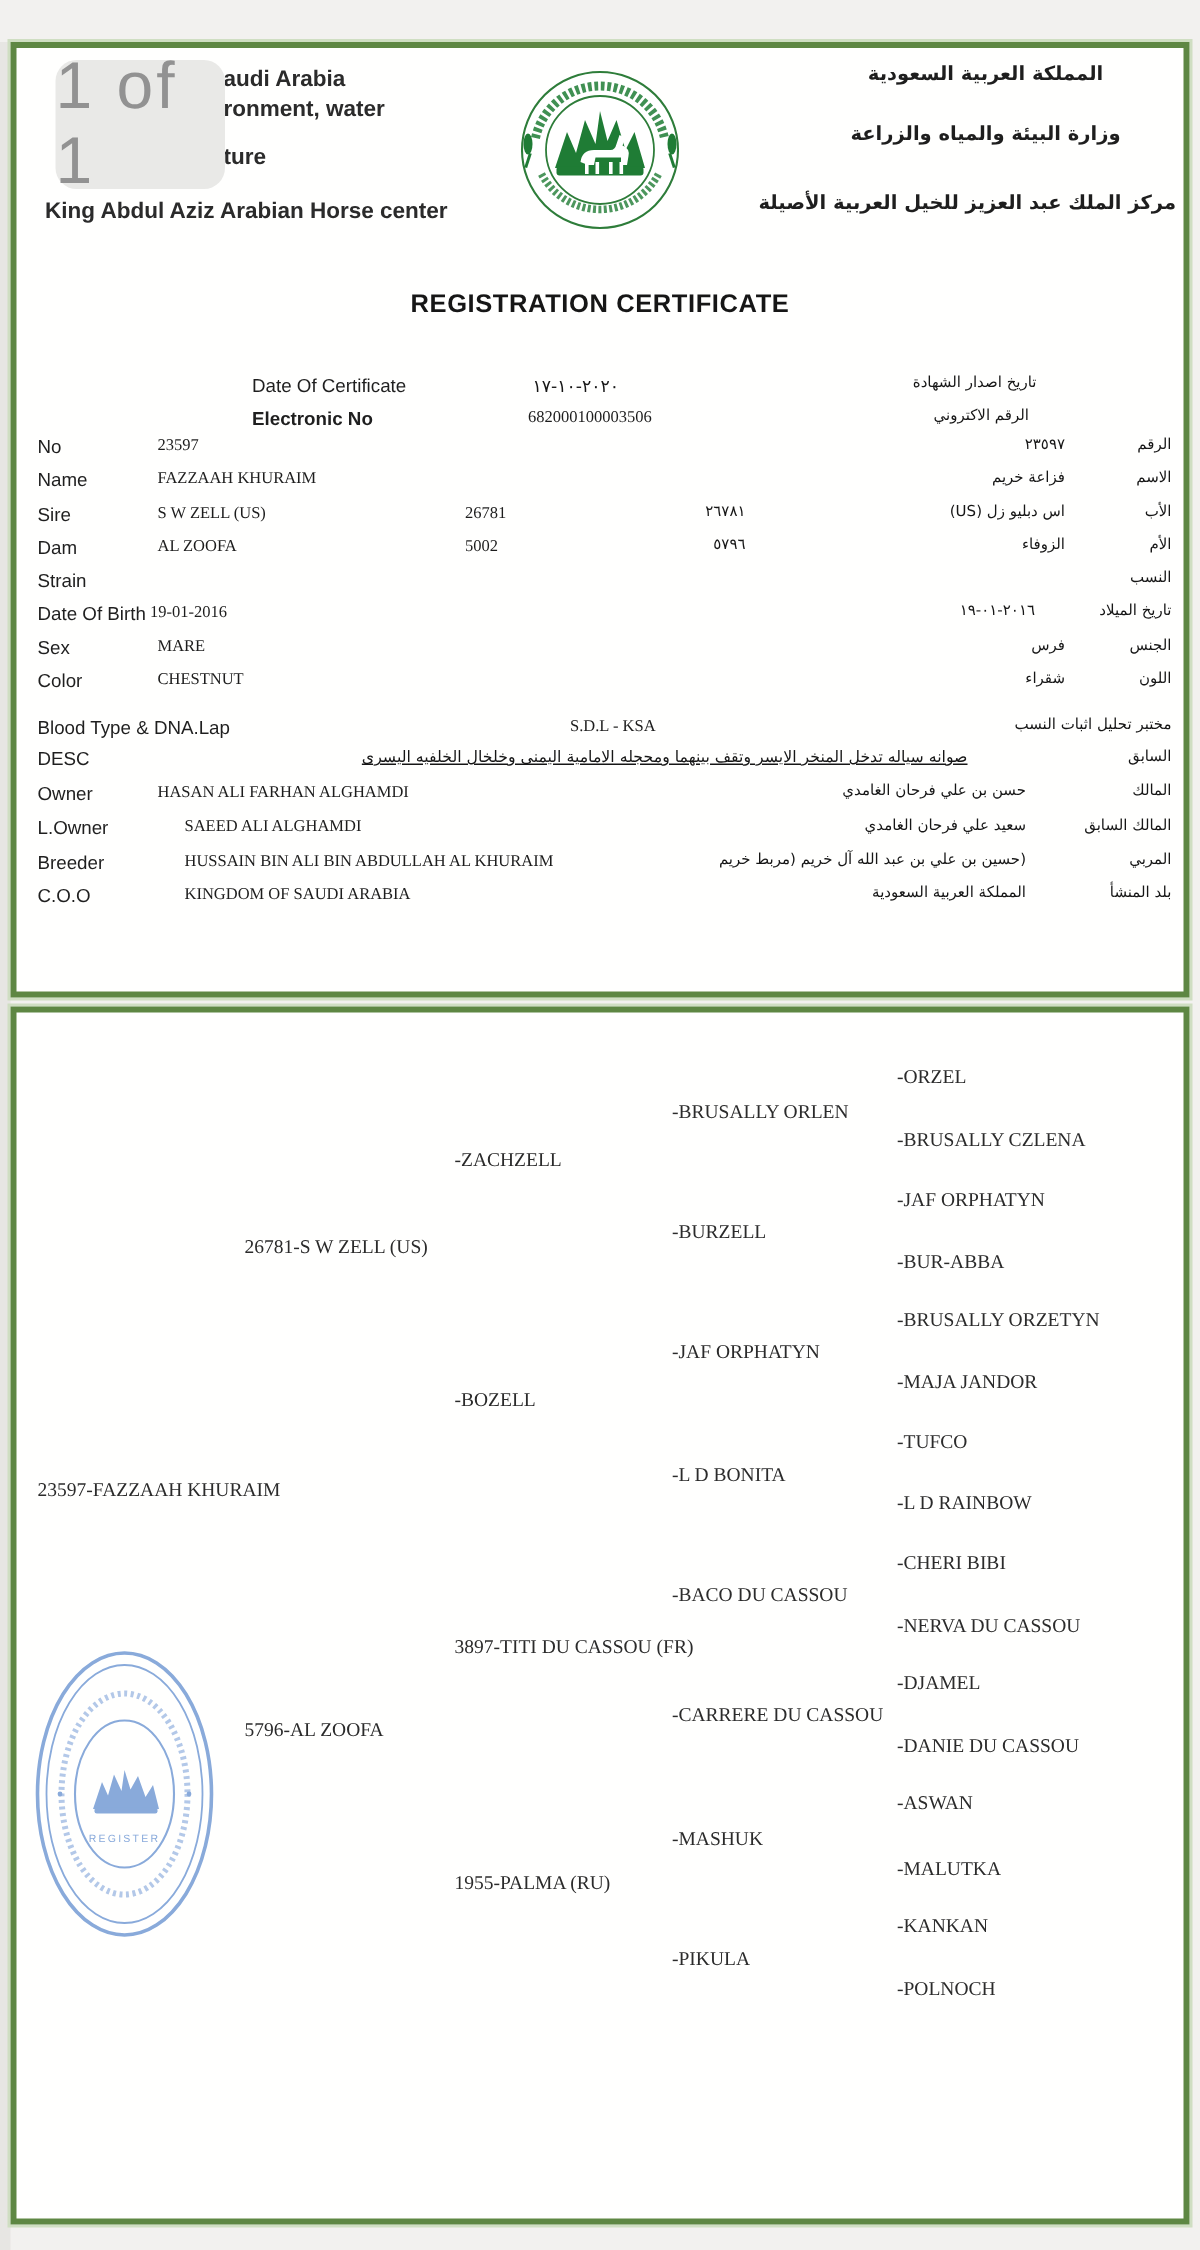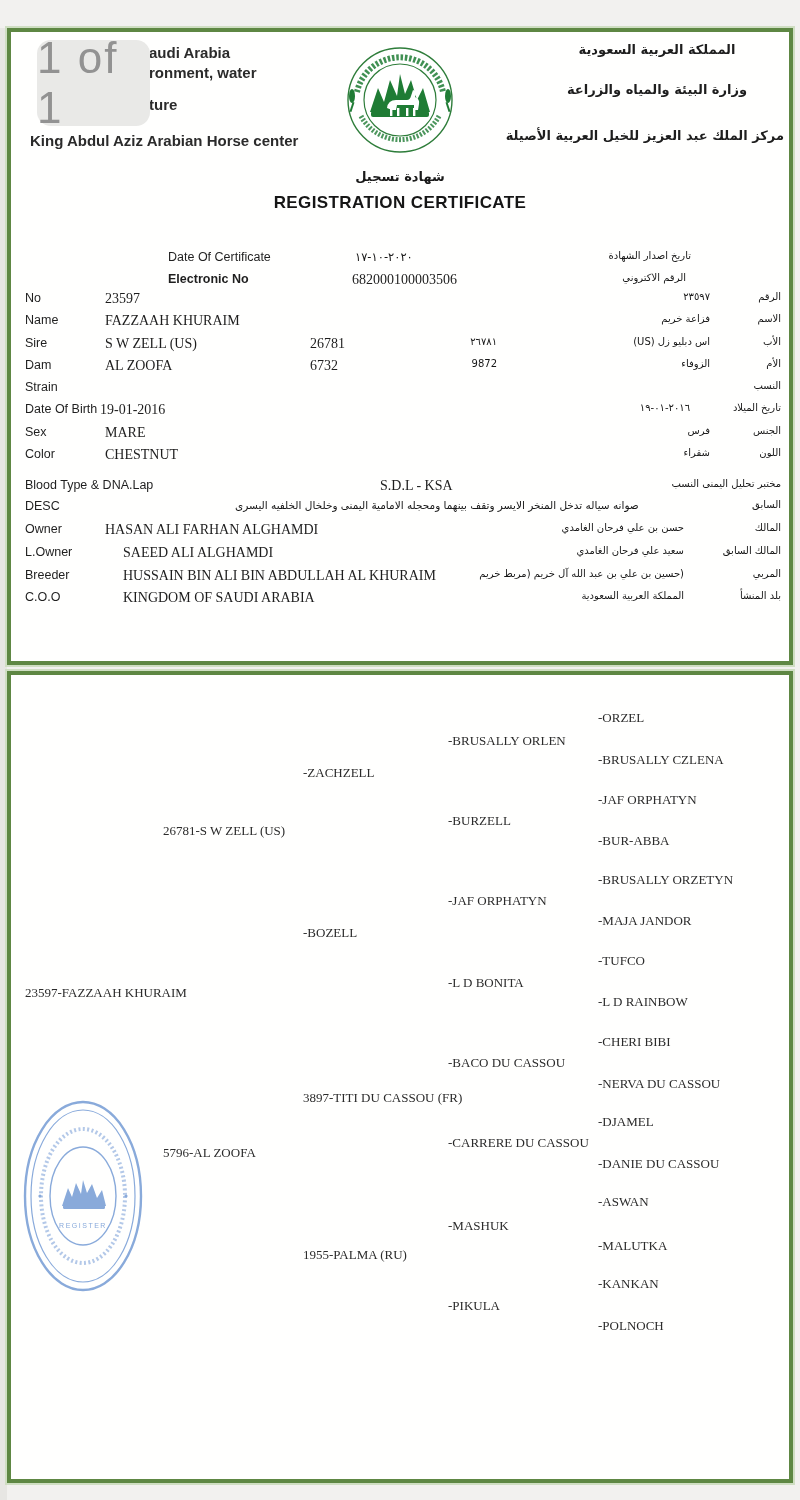--- a/index.html
+++ b/index.html
@@ -31,24 +31,24 @@
   .logo{position:absolute;left:334px;top:10px;}
   .cert-title-ar{position:absolute;left:0;top:137px;width:778px;text-align:center;
     font-family:"DejaVu Sans",sans-serif;direction:rtl;font-size:13px;font-weight:700;color:#1a1a1a;}
   .cert-title-en{position:absolute;left:0;top:161px;width:778px;text-align:center;
     font-size:17px;font-weight:700;letter-spacing:.4px;color:#161616;}
 
   
   .row{position:absolute;left:0;width:778px;height:17px;}
   .row span,.row div{position:absolute;white-space:nowrap;}
   .lbl{font-size:12.5px;color:#1f1f1f;}
-  .serif{font-family:"Liberation Serif",serif;font-size:14px;color:#1d1d1d;text-align:center;}
+  .serif{font-family:"Liberation Serif",serif;font-size:11px;color:#1d1d1d;text-align:center;}
   .ar{font-family:"DejaVu Sans",sans-serif;direction:rtl;font-size:10px;color:#161616;}
   .ltrnum{direction:ltr;unicode-bidi:isolate;}
-  .desc-ar{left:224px;width:410px;text-align:left;white-space:nowrap;font-size:10.5px;}
+  .desc-ar{left:224px;width:410px;text-align:right;white-space:nowrap;font-size:10.5px;text-decoration:underline;}
 
   
   .pnode{position:absolute;font-family:"Liberation Serif",serif;font-size:13px;color:#2b2b2b;white-space:nowrap;}
   .stamp{position:absolute;left:7px;top:421px;opacity:.92;}
 </style>
 </head>
 <body>
 
 <div class="edge-strip"></div>
 
@@ -89,21 +89,20 @@
 
     <g fill="#ffffff">
       <path d="M42 66 q1 -8 9 -8 h11 q3 0 4 -4 l2 -6 l4 2 l-2 5 q5 2 4 7 l-1 6 h-4 l0 -5 h-17 l-1 5 h-4 z"></path>
       <rect x="45" y="66" width="2.4" height="8"></rect>
         <rect x="52" y="66" width="2.4" height="8"></rect>
       <rect x="61" y="66" width="2.4" height="8"></rect>
         <rect x="68" y="66" width="2.4" height="8"></rect>
     </g>
   </svg>
 
-  <div class="cert-title-ar">شهادة تسجيل</div>
   <div class="cert-title-en">REGISTRATION CERTIFICATE</div>
 
   <div class="row" style="top:218px">
     <span class="lbl" style="left:157px;font-weight:400">Date Of Certificate</span>
     <span class="ar ltrnum" style="left:344px;font-size:11.5px">٢٠٢٠-١٠-١٧</span>
     <span class="ar" style="right:98px">تاريخ اصدار الشهادة</span>
   </div>
   <div class="row" style="top:240px">
     <span class="lbl" style="left:157px;font-weight:600">Electronic No</span>
     <span class="serif" style="left:341px">682000100003506</span>
@@ -125,22 +124,22 @@
     <span class="lbl" style="left:14px">Sire</span>
     <span class="serif" style="left:94px">S W ZELL (US)</span>
     <span class="serif" style="left:299px">26781</span>
     <span class="ar ltrnum" style="right:292px">٢٦٧٨١</span>
     <span class="ar" style="right:79px">اس دبليو زل (US)</span>
     <span class="ar" style="right:8px">الأب</span>
   </div>
   <div class="row" style="top:326px">
     <span class="lbl" style="left:14px">Dam</span>
     <span class="serif" style="left:94px">AL ZOOFA</span>
-    <span class="serif" style="left:299px">6732</span>
-    <span class="ar ltrnum" style="right:292px">9872</span>
+    <span class="serif" style="left:299px">5002</span>
+    <span class="ar ltrnum" style="right:292px">٥٧٩٦</span>
     <span class="ar" style="right:79px">الزوفاء</span>
     <span class="ar" style="right:8px">الأم</span>
   </div>
   <div class="row" style="top:348px">
     <span class="lbl" style="left:14px">Strain</span>
     <span class="ar" style="right:8px">النسب</span>
   </div>
   <div class="row" style="top:370px">
     <span class="lbl" style="left:14px">Date Of Birth</span>
     <span class="serif" style="left:89px">19-01-2016</span>
@@ -155,21 +154,21 @@
   </div>
   <div class="row" style="top:415px">
     <span class="lbl" style="left:14px">Color</span>
     <span class="serif" style="left:94px">CHESTNUT</span>
     <span class="ar" style="right:79px">شقراء</span>
     <span class="ar" style="right:8px">اللون</span>
   </div>
   <div class="row" style="top:446px">
     <span class="lbl" style="left:14px">Blood Type &amp; DNA.Lap</span>
     <span class="serif" style="left:369px">S.D.L - KSA</span>
-    <span class="ar" style="right:8px">مختبر تحليل اليمنى النسب</span>
+    <span class="ar" style="right:8px">مختبر تحليل اثبات النسب</span>
   </div>
   <div class="row" style="top:467px">
     <span class="lbl" style="left:14px">DESC</span>
     <div class="ar desc-ar">صوانه سياله تدخل المنخر الايسر وتقف بينهما ومحجله الامامية اليمنى وخلخال الخلفيه اليسرى</div>
     <span class="ar" style="right:8px">السابق</span>
   </div>
   <div class="row" style="top:490px">
     <span class="lbl" style="left:14px">Owner</span>
     <span class="serif" style="left:94px">HASAN ALI FARHAN ALGHAMDI</span>
     <span class="ar" style="right:105px">حسن بن علي فرحان الغامدي</span>

